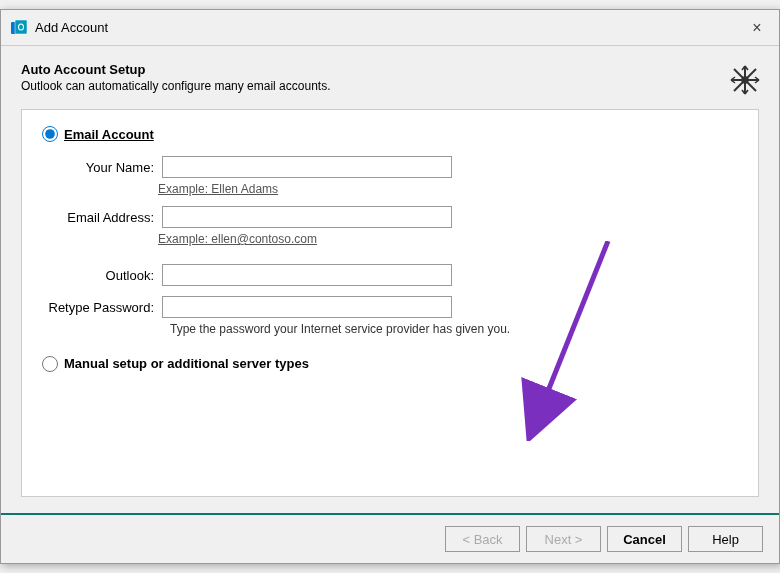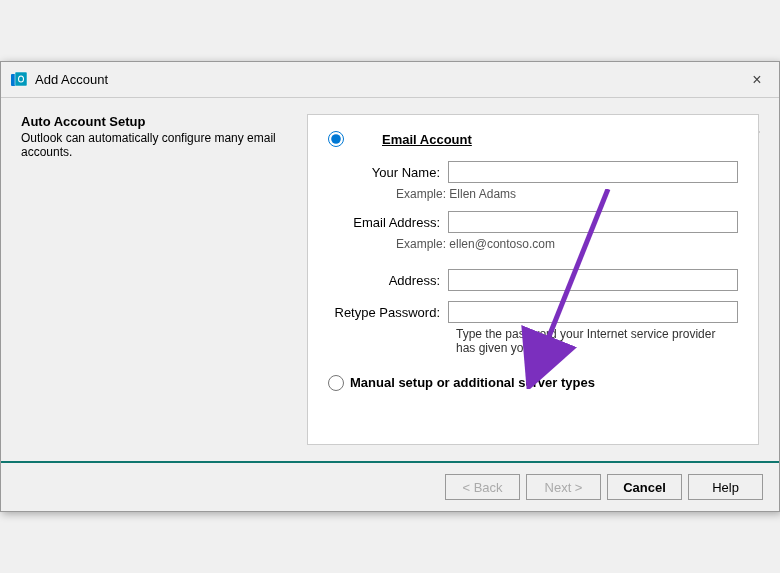--- a/index.html
+++ b/index.html
@@ -10,21 +10,21 @@
       display: flex;
       justify-content: center;
       align-items: center;
       width: 780px;
       height: 573px;
       overflow: hidden;
     }
 
     .dialog {
       width: 780px;
-      height: 451px;
+      height: 555px;
       background: #f0f0f0;
       border: 1px solid #999;
       display: flex;
       flex-direction: column;
       box-shadow: 2px 2px 8px rgba(0,0,0,0.3);
     }
 
     .title-bar {
       background: #f0f0f0;
       border-bottom: 1px solid #ccc;
@@ -66,21 +66,21 @@
       font-size: 16px;
       color: #444;
       border: none;
       background: none;
     }
 
     .content {
       flex: 1;
       padding: 16px 20px;
       display: flex;
-      flex-direction: row;
+      flex-direction: column;
       position: relative;
     }
 
     .section-title {
       font-weight: bold;
       font-size: 13px;
       margin-bottom: 2px;
     }
 
     .section-subtitle {
@@ -105,21 +105,20 @@
       border: 1px solid #ccc;
       padding: 16px 20px;
       flex: 1;
       position: relative;
     }
 
     .radio-row {
       display: flex;
       align-items: center;
       margin-bottom: 14px;
-      gap: 32px;
     }
 
     .radio-row input[type="radio"] {
       margin-right: 6px;
       accent-color: #0078d4;
       width: 16px;
       height: 16px;
     }
 
     .radio-label {
@@ -148,24 +147,25 @@
     .field-input {
       width: 290px;
       height: 22px;
       border: 1px solid #999;
       padding: 2px 4px;
       font-size: 13px;
       background: #fff;
     }
 
     .field-example {
-      margin-left: 68px;
+      margin-left: 116px;
       font-size: 12px;
       color: #555;
       margin-bottom: 8px;
+      text-decoration: underline;
     }
 
     .field-hint {
       margin-left: 128px;
       font-size: 12px;
       color: #333;
       margin-top: 4px;
     }
 
     .separator {
@@ -305,21 +305,21 @@
           <input type="text" class="field-input" style="">
         </div>
         <div class="field-example">Example: ellen@contoso.com</div>
       </div>
 
       <div class="separator"></div>
 
       <div class="field-group">
         <div class="field-row">
           <label class="field-label">
-            <span>Address:</span>
+            <span>Outlook:</span>
           </label>
           <input type="password" class="field-input" style="">
         </div>
       </div>
 
       <div class="field-group">
         <div class="field-row">
           <label class="field-label">
             <span>Retype Password:</span>
           </label>

